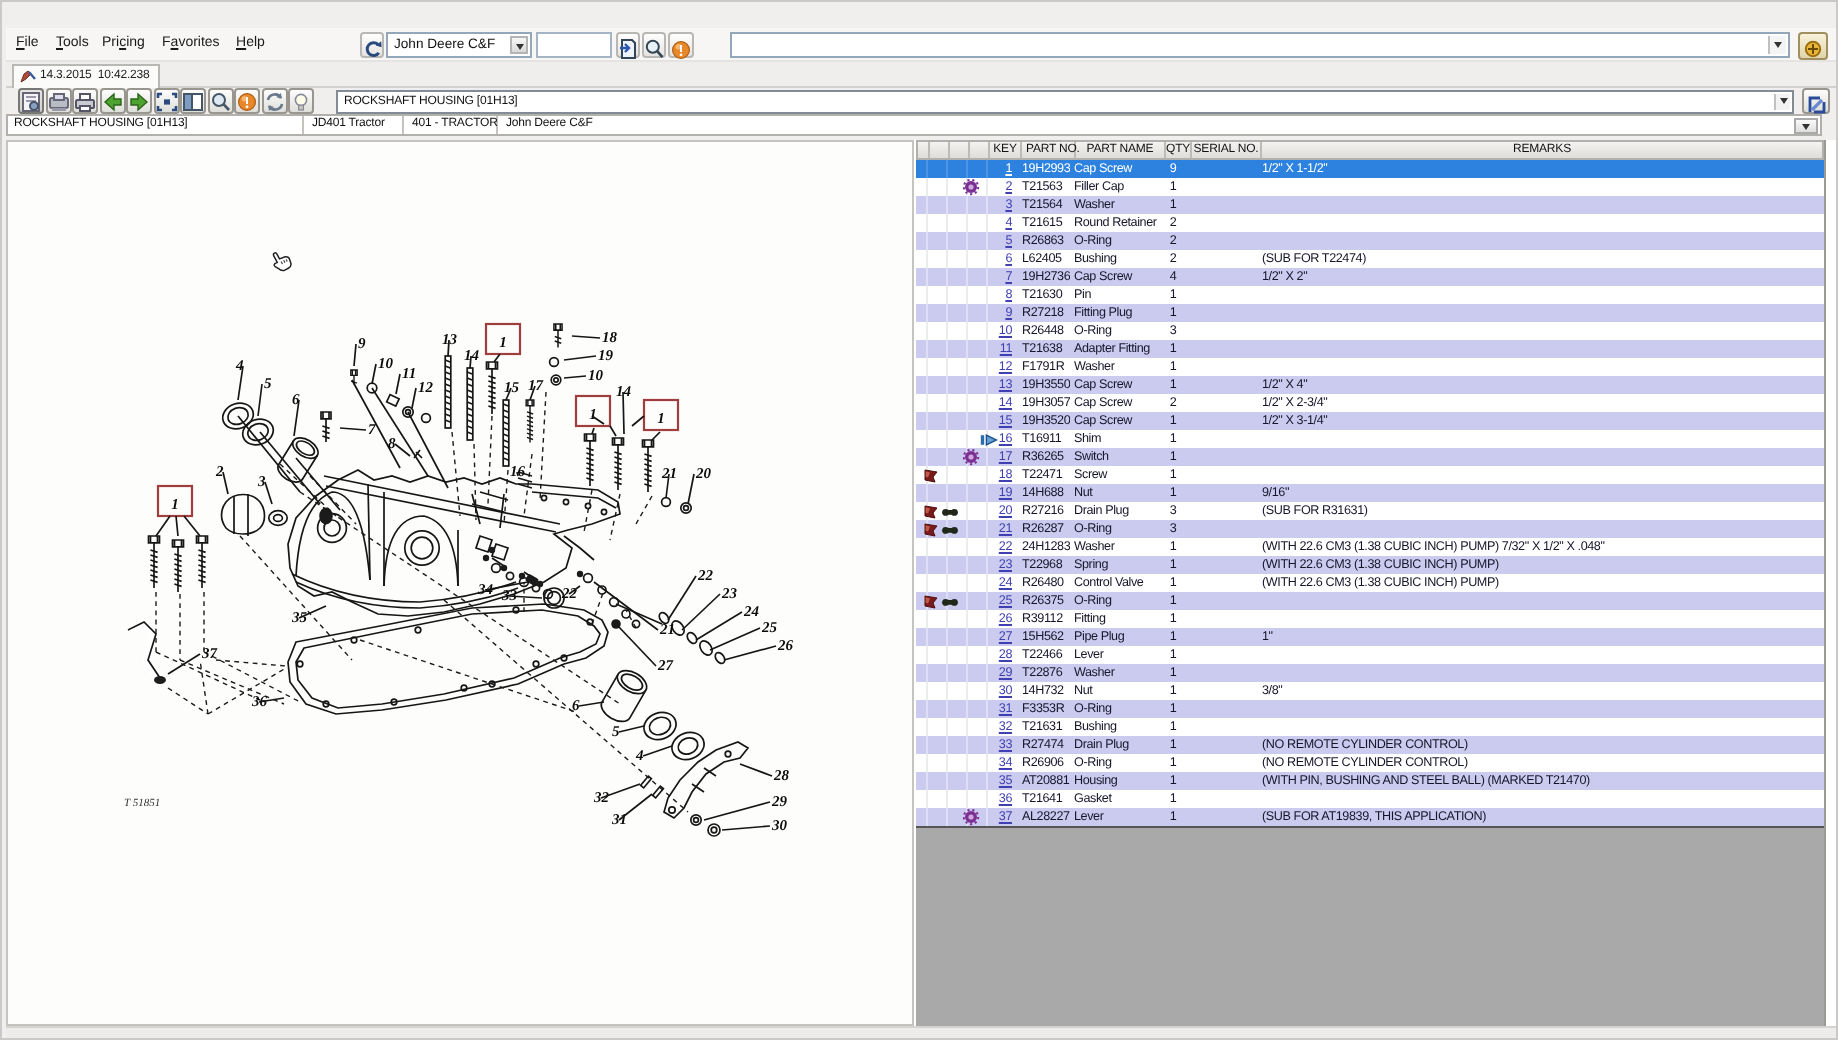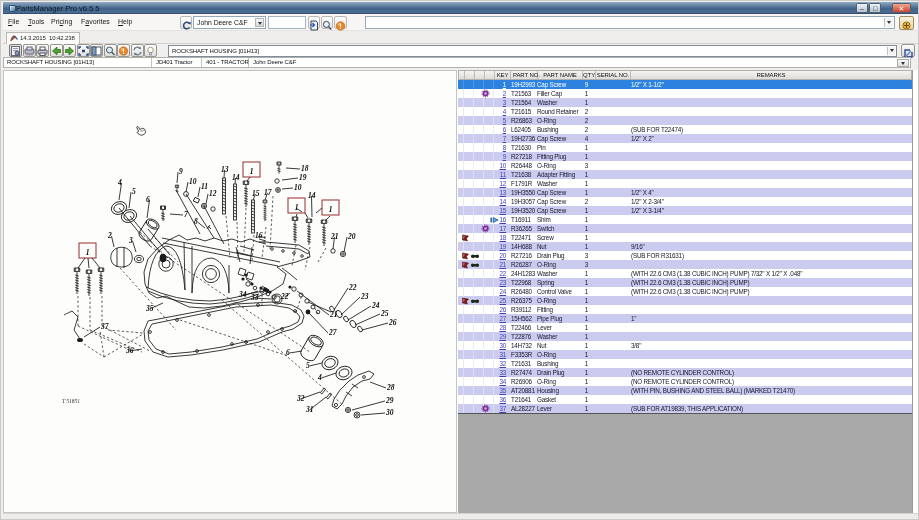--- a/index.html
+++ b/index.html
@@ -55,27 +55,20 @@
 .cp{width:26px;padding-left:2px}
 .cn{width:45px;padding-left:2px}
 .cq{width:13px;text-align:center}
 .cs{width:35px}
 .cr{width:281px;padding-left:3px}
 .k{color:#4040b2;text-decoration:underline}
 #grayarea{position:absolute;left:0;top:343px;width:454px;height:100px;background:#a9a9a9;border-top:1px solid #555}
 #bottomframe{position:absolute;left:2px;top:512px;width:915px;height:6px;background:#edecea;border-top:1px solid #d5d3d0}
 </style></head><body>
 <div id="win">
-  <div id="title">
-      <div class="ico"></div>
-      <div class="txt">PartsManager Pro v6.5.5</div>
-    <span class="wb" style="right:50px;width:12px">–</span>
-      <span class="wb" style="right:37px;width:12px">□</span>
-      <span class="wb" style="right:7px;width:19px;background:linear-gradient(#f0a58c,#cc4431);color:#fff">✕</span>
-  </div>
   <div id="menurow">
     <span class="mi" style="left:5px"><u>F</u>ile</span>
     <span class="mi" style="left:25px"><u>T</u>ools</span>
     <span class="mi" style="left:48px">Pri<u>c</u>ing</span>
     <span class="mi" style="left:78px">F<u>a</u>vorites</span>
     <span class="mi" style="left:115px"><u>H</u>elp</span>
     <span class="ib" style="left:177px;top:2px;width:12px;height:13px"><svg width="9" height="10" viewBox="0 0 9 10" style="margin-top:1px">
           <path d="M7 2.2 A3.2 3.2 0 1 0 7.4 6.4" fill="none" stroke="#27497e" stroke-width="1.5"></path>
           <path d="M8.6 0.6 L8.8 3.6 L5.9 2.8 Z" fill="#27497e"></path>
         </svg></span>

